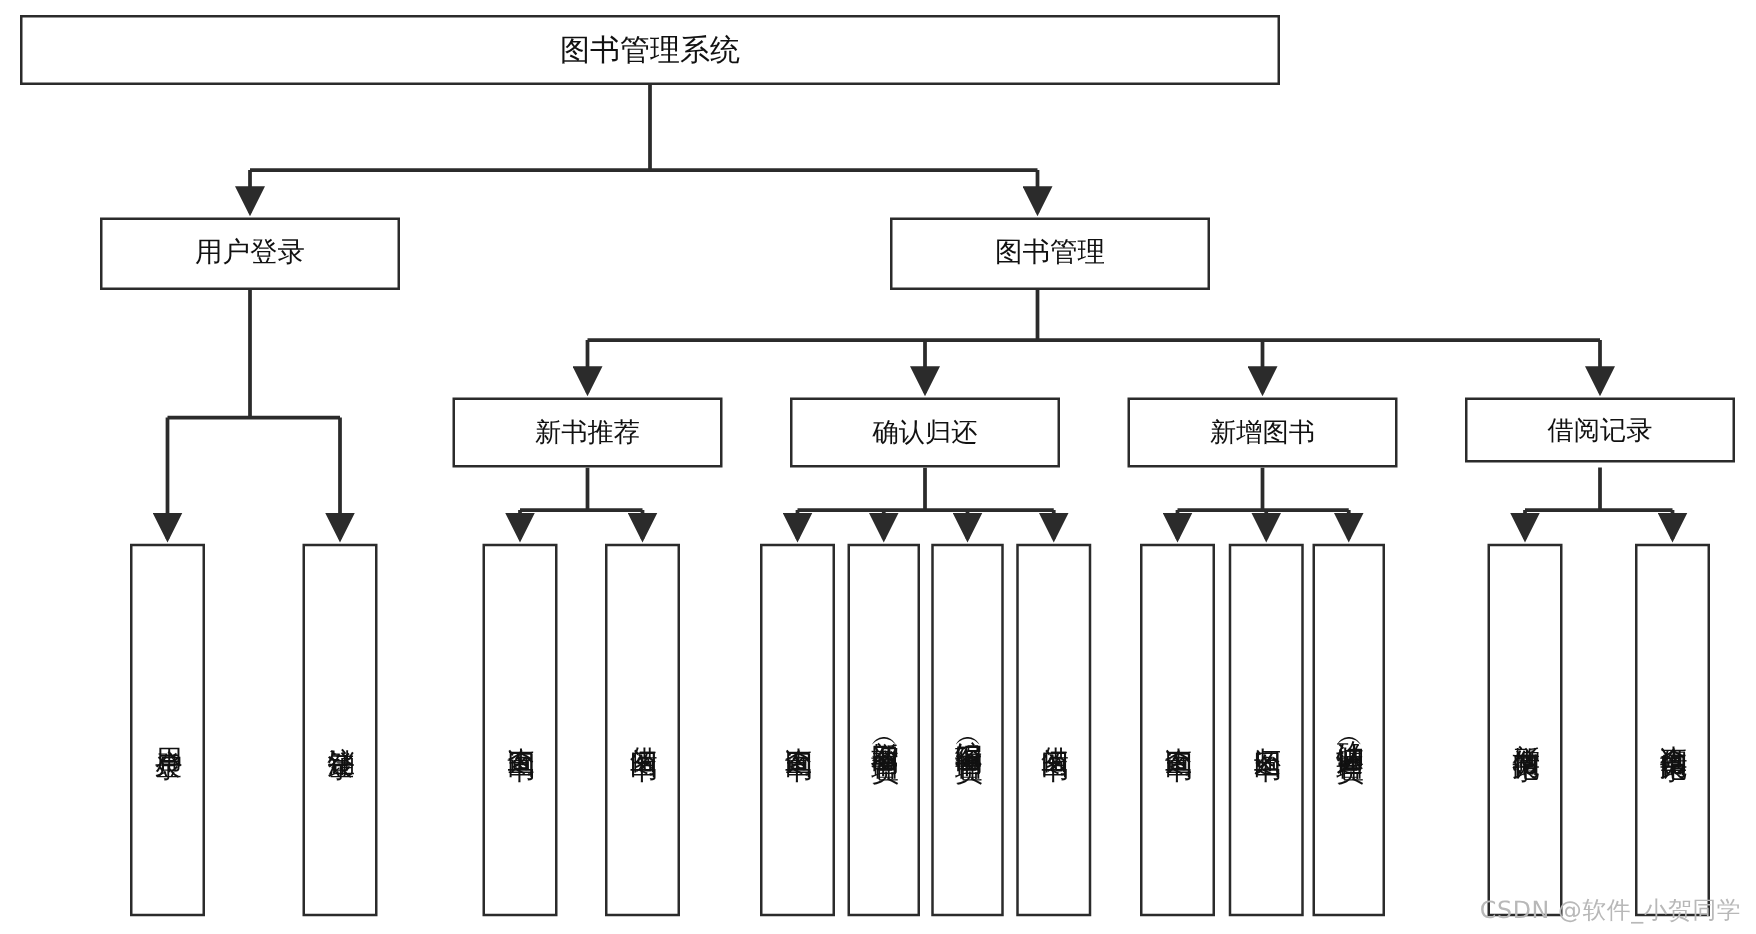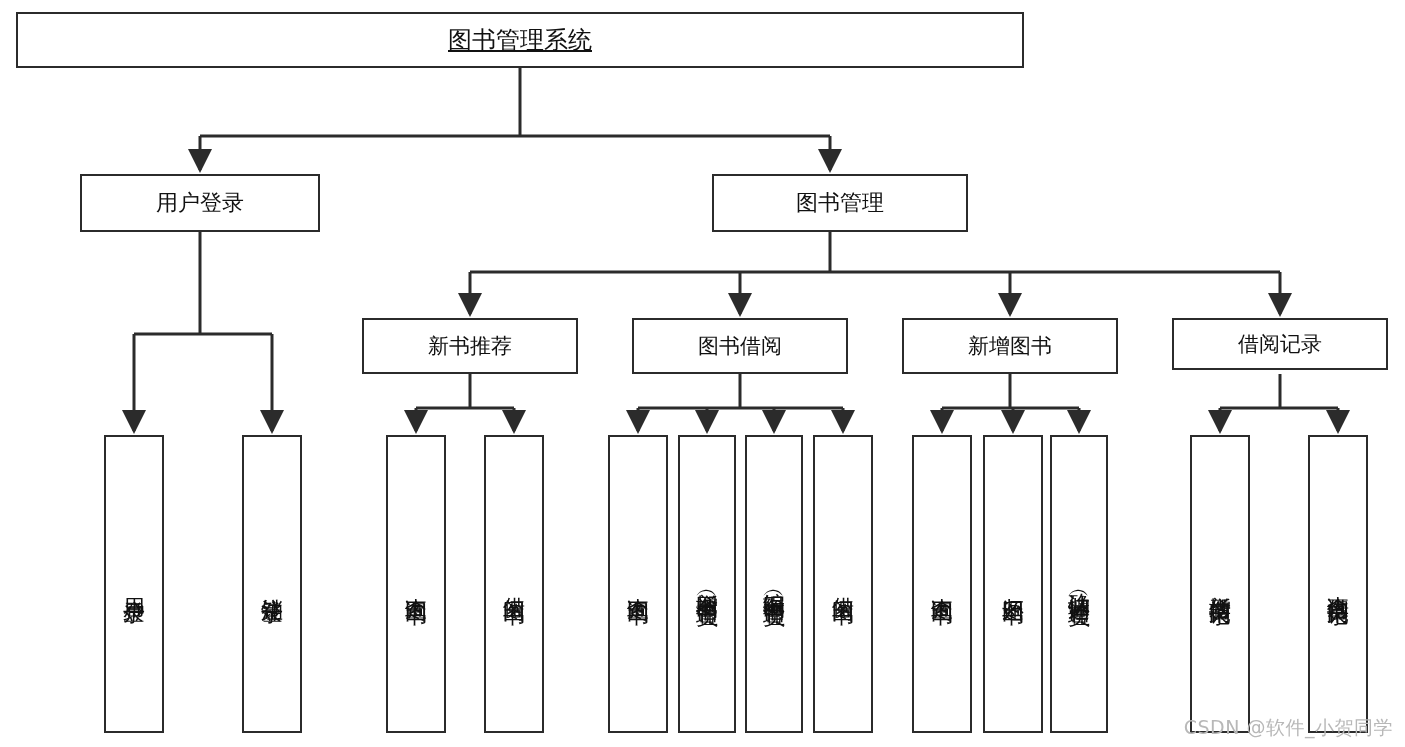--- a/index.html
+++ b/index.html
@@ -123,36 +123,36 @@
       <path d="M 1013 408 L 1013 431" marker-end="url(#arrow)"></path>
       <path d="M 1079 408 L 1079 431" marker-end="url(#arrow)"></path>
 
       <path d="M 1280 374 L 1280 408"></path>
       <path d="M 1220 408 L 1338 408"></path>
       <path d="M 1220 408 L 1220 431" marker-end="url(#arrow)"></path>
       <path d="M 1338 408 L 1338 431" marker-end="url(#arrow)"></path>
     </g>
   </svg>
 
-  <div class="node root" style="left:16px;top:12px;width:1008px;height:56px;text-decoration:underline;">
+  <div class="node root" style="left:16px;top:12px;width:1008px;height:56px;">
     <span class="nodelabel">图书管理系统</span>
   </div>
 
   <div class="node l2" style="left:80px;top:174px;width:240px;height:58px;">
     <span class="nodelabel">用户登录</span>
   </div>
   <div class="node l2" style="left:712px;top:174px;width:256px;height:58px;">
     <span class="nodelabel">图书管理</span>
   </div>
 
   <div class="node l3" style="left:362px;top:318px;width:216px;height:56px;">
     <span class="nodelabel">新书推荐</span>
   </div>
   <div class="node l3" style="left:632px;top:318px;width:216px;height:56px;">
-    <span class="nodelabel">图书借阅</span>
+    <span class="nodelabel">确认归还</span>
   </div>
   <div class="node l3" style="left:902px;top:318px;width:216px;height:56px;">
     <span class="nodelabel">新增图书</span>
   </div>
   <div class="node l3" style="left:1172px;top:318px;width:216px;height:52px;">
     <span class="nodelabel">借阅记录</span>
   </div>
 
   <div class="node leaf" style="left:104px;top:435px;width:60px;height:298px;">
     <span class="nodelabel">用户登录</span>

